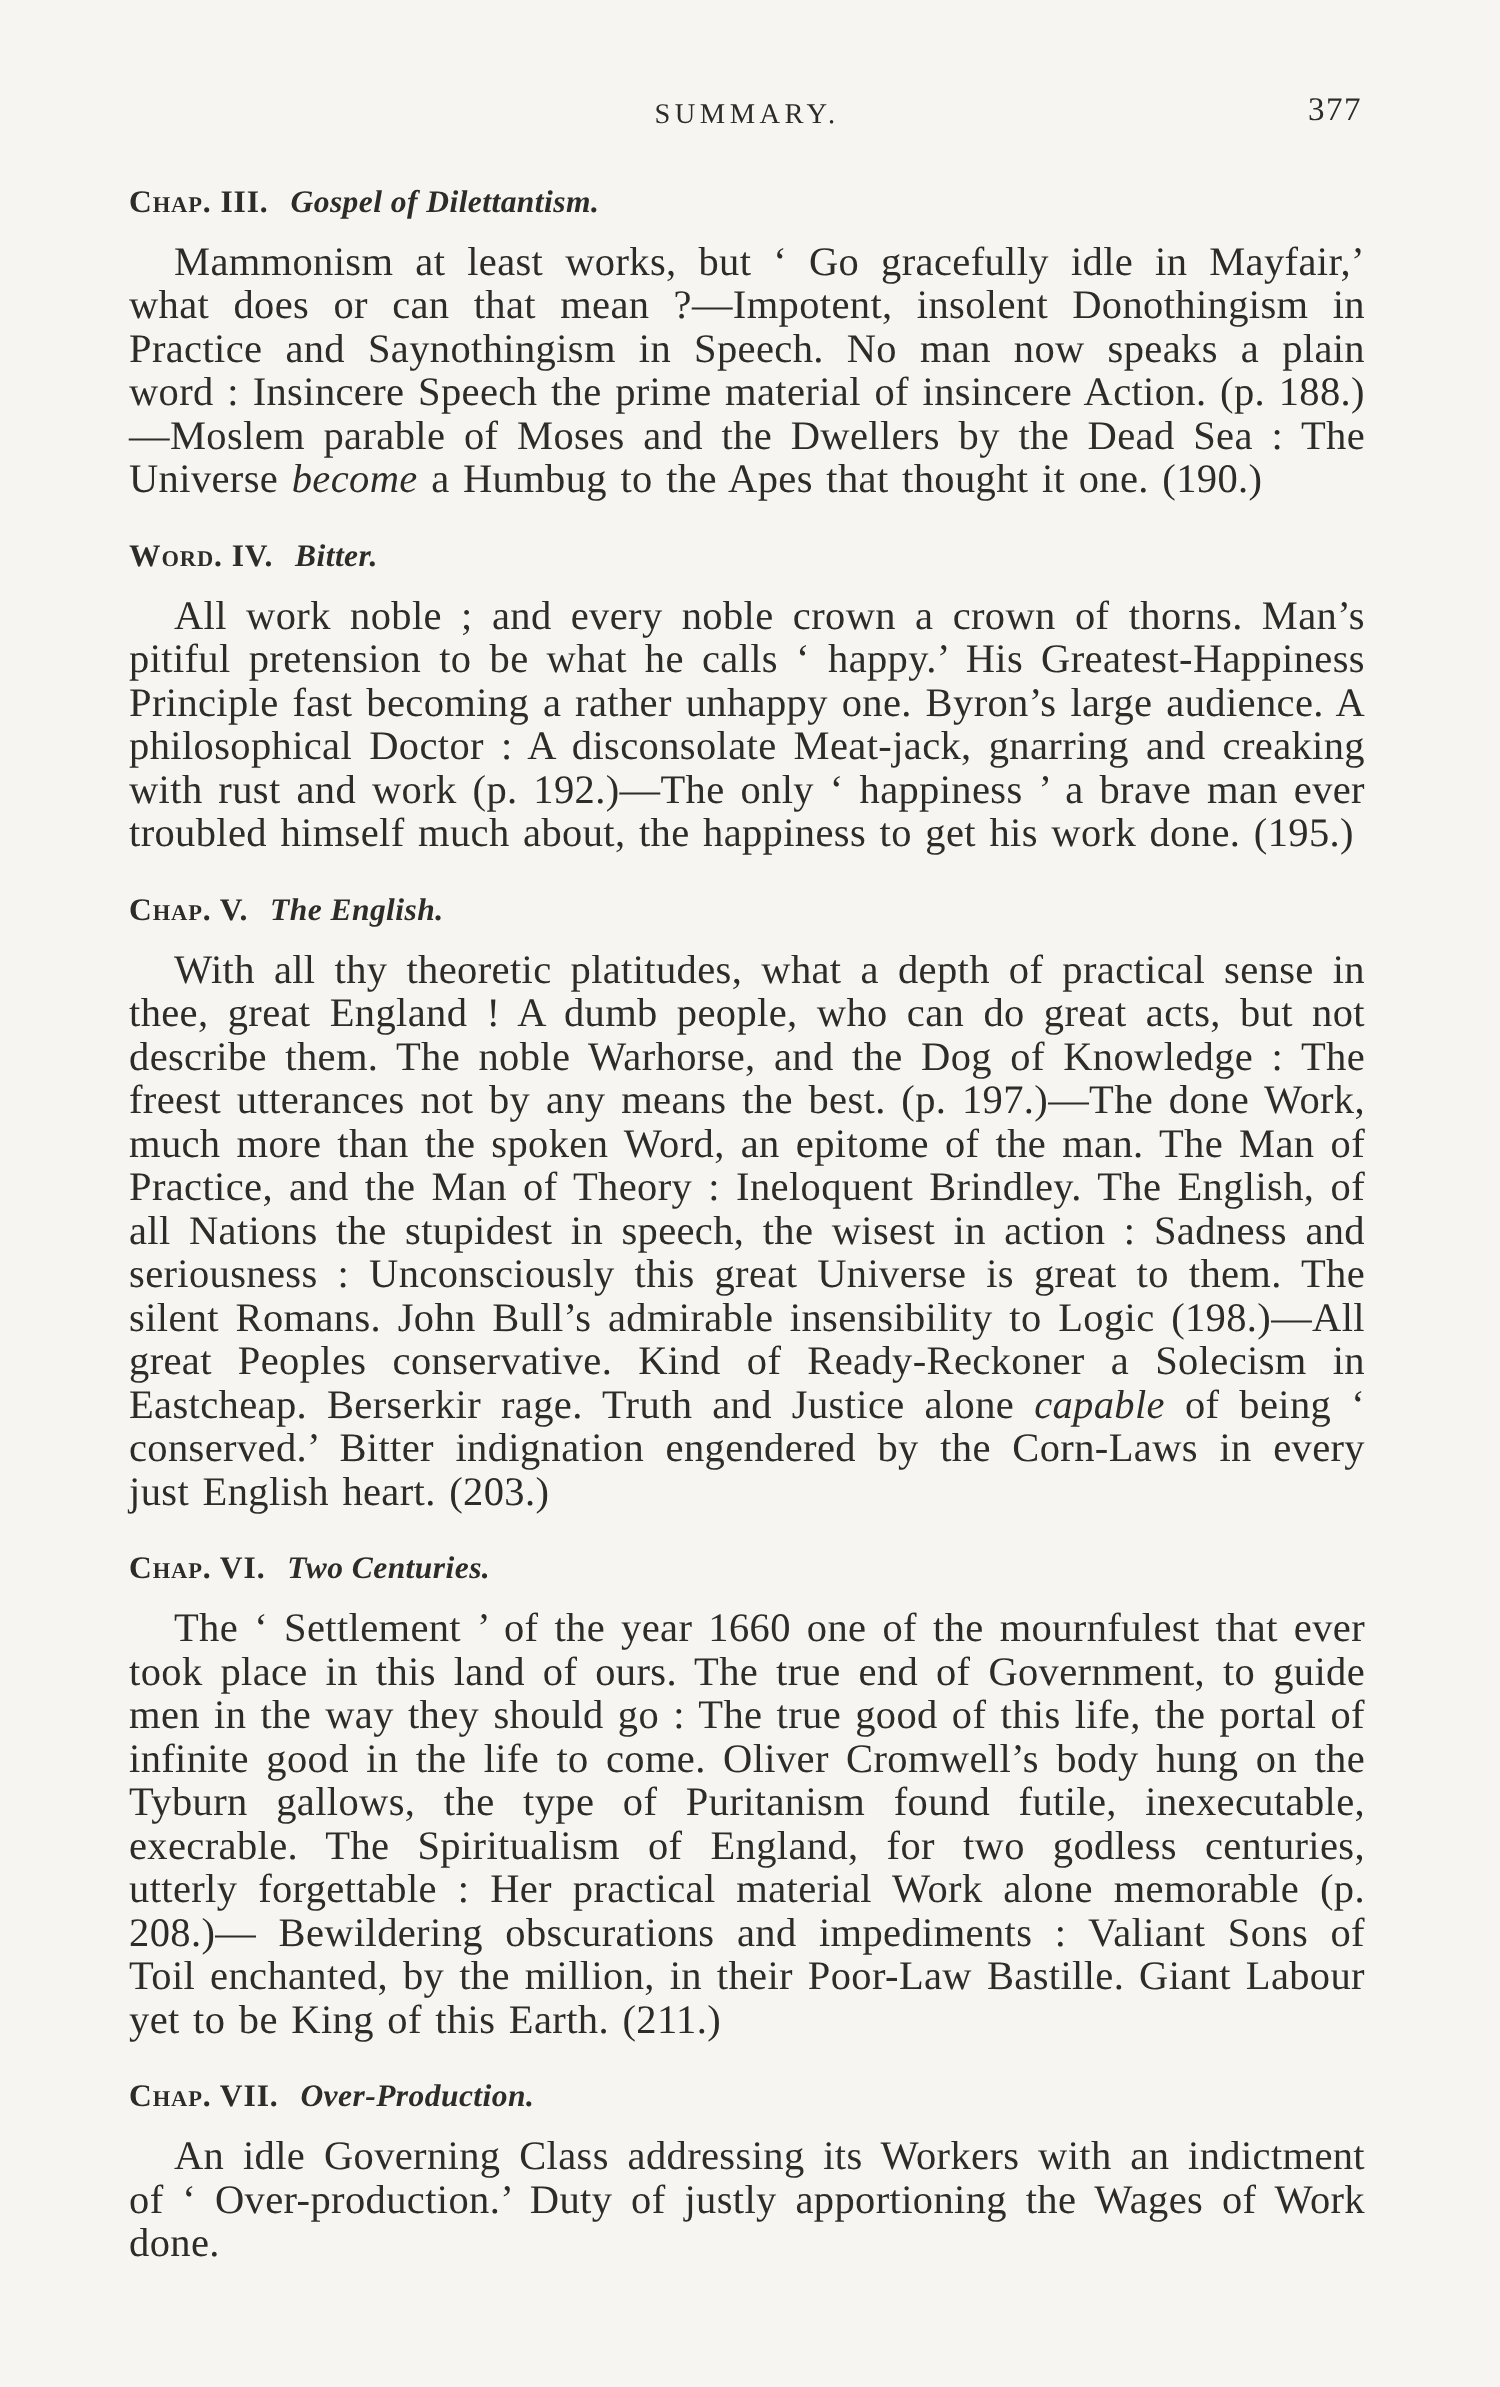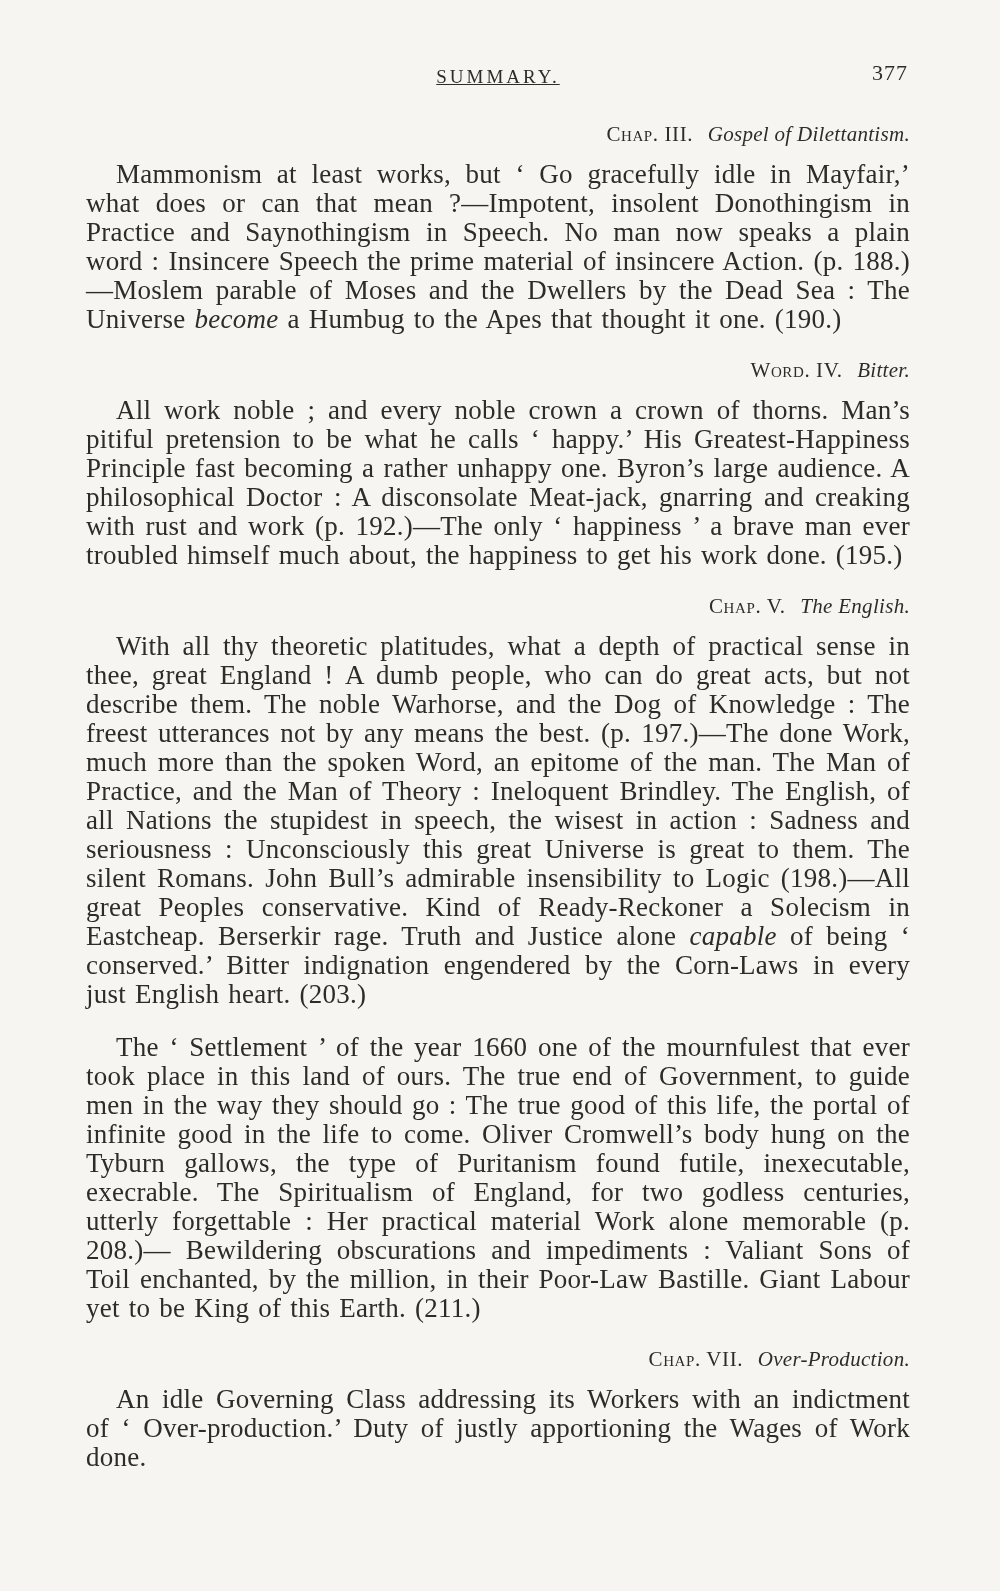--- a/index.html
+++ b/index.html
@@ -23,36 +23,35 @@
   .page-header {
     position: relative;
     text-align: center;
     height: 30px;
     margin-bottom: 26px;
   }
 
   .running-title {
     font-size: 19px;
     letter-spacing: 3px;
-    text-decoration: underline;
   }
 
   .page-number {
     position: absolute;
     right: 2px;
     top: -6px;
     font-size: 22px;
     letter-spacing: 1px;
   }
 
   .chapter { margin-top: 24px; }
 
   .chap-heading {
-    text-align: right;
-    font-weight: normal;
+    text-align: left;
+    font-weight: bold;
     font-size: 21px;
     margin-bottom: 13px;
     letter-spacing: 0.3px;
   }
 
   .chap-label {
     font-variant: small-caps;
     letter-spacing: 0.6px;
     margin-right: 9px;
   }
@@ -98,20 +97,24 @@
 
   <section class="chapter">
     <h2 class="chap-heading">
       <span class="chap-label">Chap. V.</span>
       <span class="chap-title">The English.</span>
     </h2>
     <p class="chap-body"><span>With all thy theoretic platitudes, what a depth of practical sense in thee, great England !   A dumb people, who can do great acts, but not describe them.  The noble Warhorse, and the Dog of Knowledge :  The freest utterances not by any means the best. (p. 197.)—The done Work, much more than the spoken Word, an epitome of the man.  The Man of Practice, and the Man of Theory :  Ineloquent Brindley.  The English, of all Nations the stupidest in speech, the wisest in action :  Sadness and seriousness :  Unconsciously this great Universe is great to them.  The silent Romans.  John Bull’s admirable insensibility to Logic (198.)—All great Peoples conservative.  Kind of Ready-Reckoner a Solecism in Eastcheap. Berserkir rage.   Truth and Justice alone </span><i>capable</i><span> of being ‘ conserved.’ Bitter indignation engendered by the Corn-Laws in every just English heart. (203.)</span></p>
   </section>
 
   <section class="chapter">
+    <h2 class="chap-heading">
+      <span class="chap-label">Chap. VI.</span>
+      <span class="chap-title">Two Centuries.</span>
+    </h2>
     <p class="chap-body"><span>The ‘ Settlement ’ of the year 1660 one of the mournfulest that ever took place in this land of ours.  The true end of Government, to guide men in the way they should go :  The true good of this life, the portal of infinite good in the life to come.   Oliver Cromwell’s body hung on the Tyburn gallows, the type of Puritanism found futile, inexecutable, execrable.   The Spiritualism of England, for two godless centuries, utterly forgettable :  Her practical material Work alone memorable  (p. 208.)— Bewildering obscurations and impediments :  Valiant Sons of Toil enchanted, by the million, in their Poor-Law Bastille.   Giant Labour yet to be King of this Earth. (211.)</span></p>
   </section>
 
   <section class="chapter">
     <h2 class="chap-heading">
       <span class="chap-label">Chap. VII.</span>
       <span class="chap-title">Over-Production.</span>
     </h2>
     <p class="chap-body"><span>An idle Governing Class addressing its Workers with an indictment of ‘ Over-production.’   Duty of justly apportioning the Wages of Work done.</span></p>
   </section>

